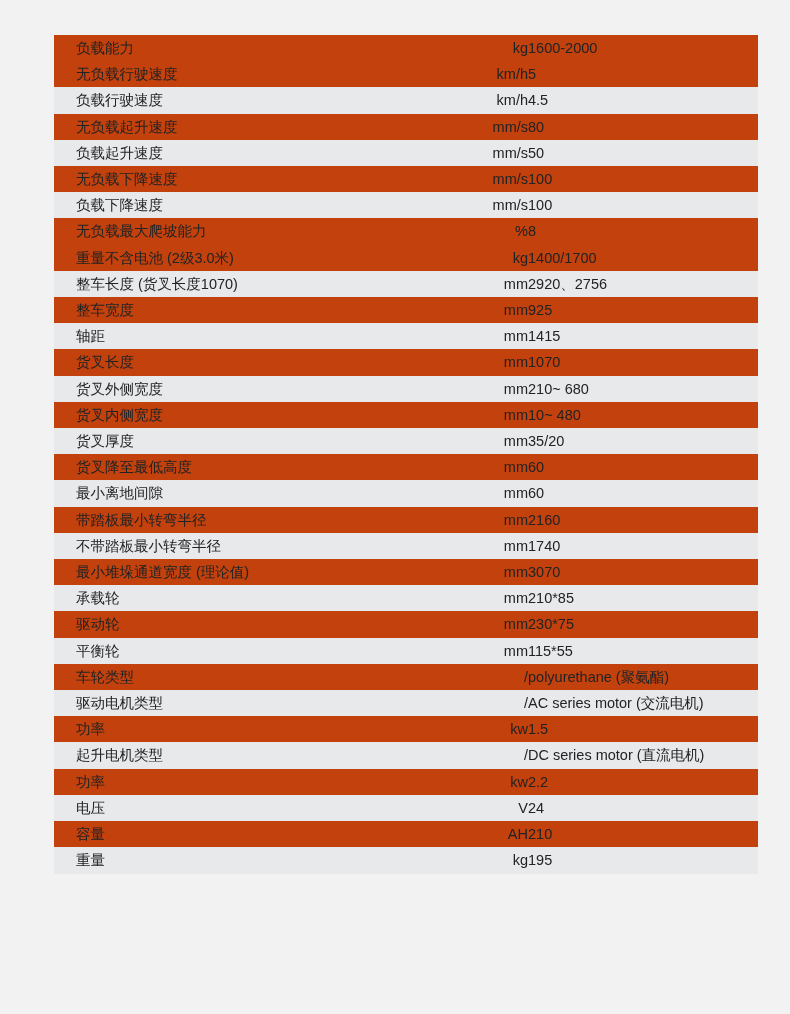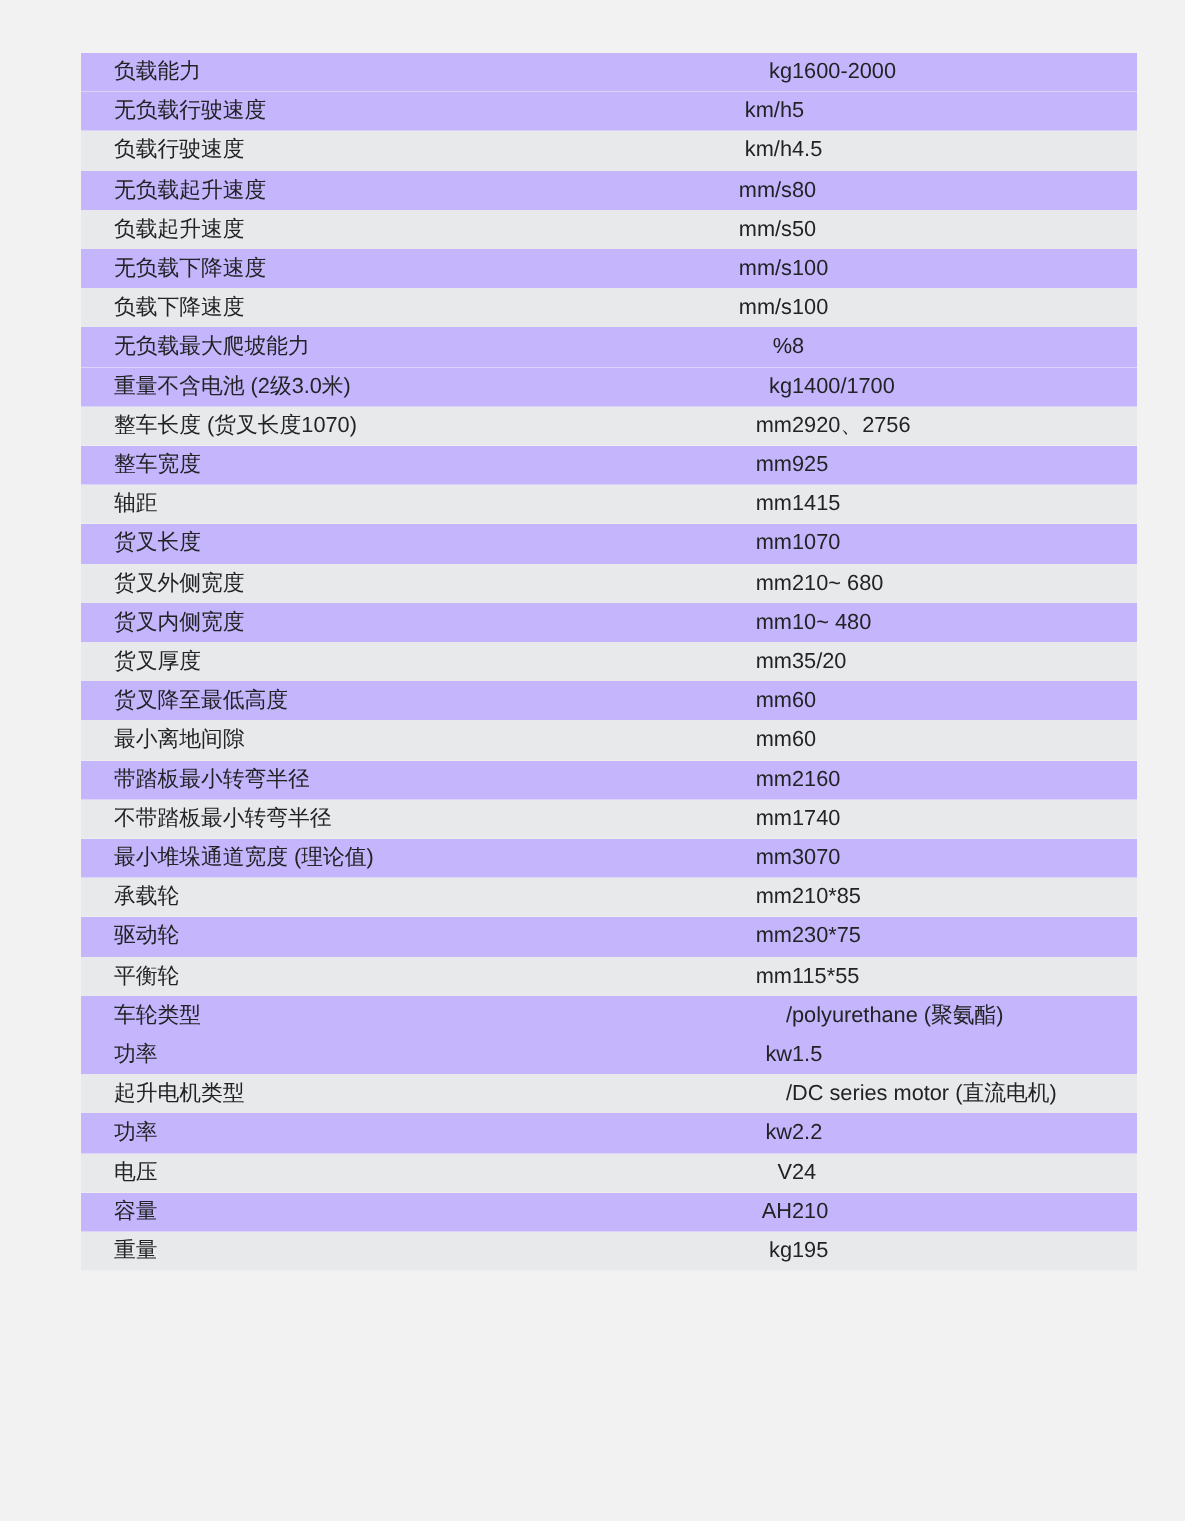--- a/index.html
+++ b/index.html
@@ -25,21 +25,21 @@
     left: 54px;
     top: 35px;
     width: 682px;
     border-collapse: collapse;
     table-layout: fixed;
   }
   .spec-table tr {
     height: 26.2px;
   }
   .spec-table tr.odd td {
-    background: #c4b5fd;
+    background: #c2410c;
   }
   .spec-table tr.even td {
     background: #e8e9ea;
   }
   .spec-table td {
     font-size: 14.5px;
     color: #222325;
     padding: 0;
     border: 0;
     line-height: 26.2px;
@@ -184,20 +184,25 @@
         <tr class="even">
           <td class="c-name">平衡轮</td>
           <td class="c-unit">mm</td>
           <td class="c-value">115*55</td>
         </tr>
         <tr class="odd">
           <td class="c-name">车轮类型</td>
           <td class="c-unit">/</td>
           <td class="c-value">polyurethane (聚氨酯)</td>
         </tr>
+        <tr class="even">
+          <td class="c-name">驱动电机类型</td>
+          <td class="c-unit">/</td>
+          <td class="c-value">AC series motor (交流电机)</td>
+        </tr>
         <tr class="odd">
           <td class="c-name">功率</td>
           <td class="c-unit">kw</td>
           <td class="c-value">1.5</td>
         </tr>
         <tr class="even">
           <td class="c-name">起升电机类型</td>
           <td class="c-unit">/</td>
           <td class="c-value">DC series motor (直流电机)</td>
         </tr>

